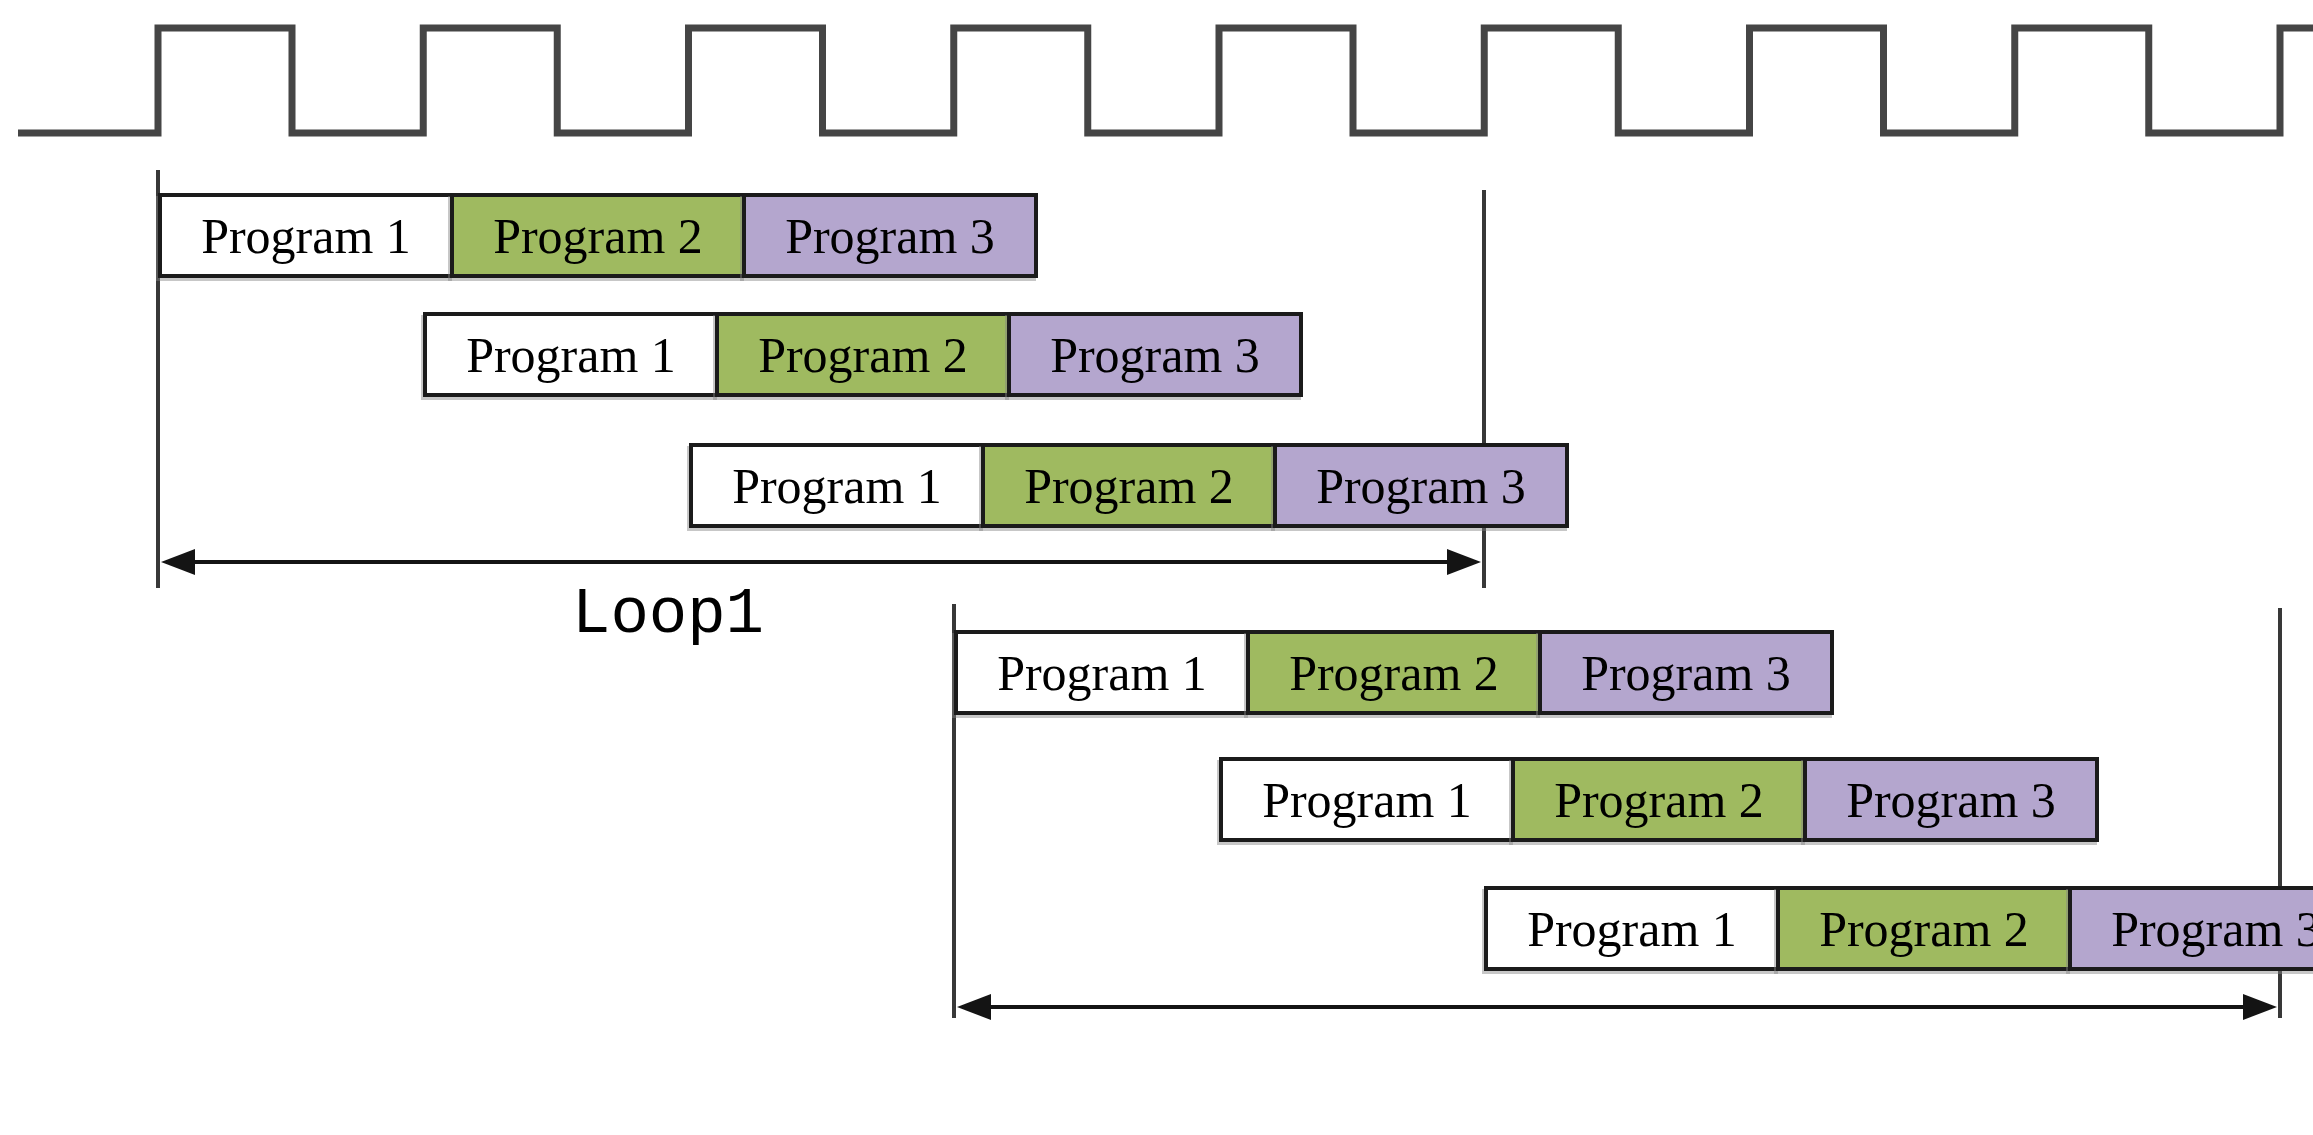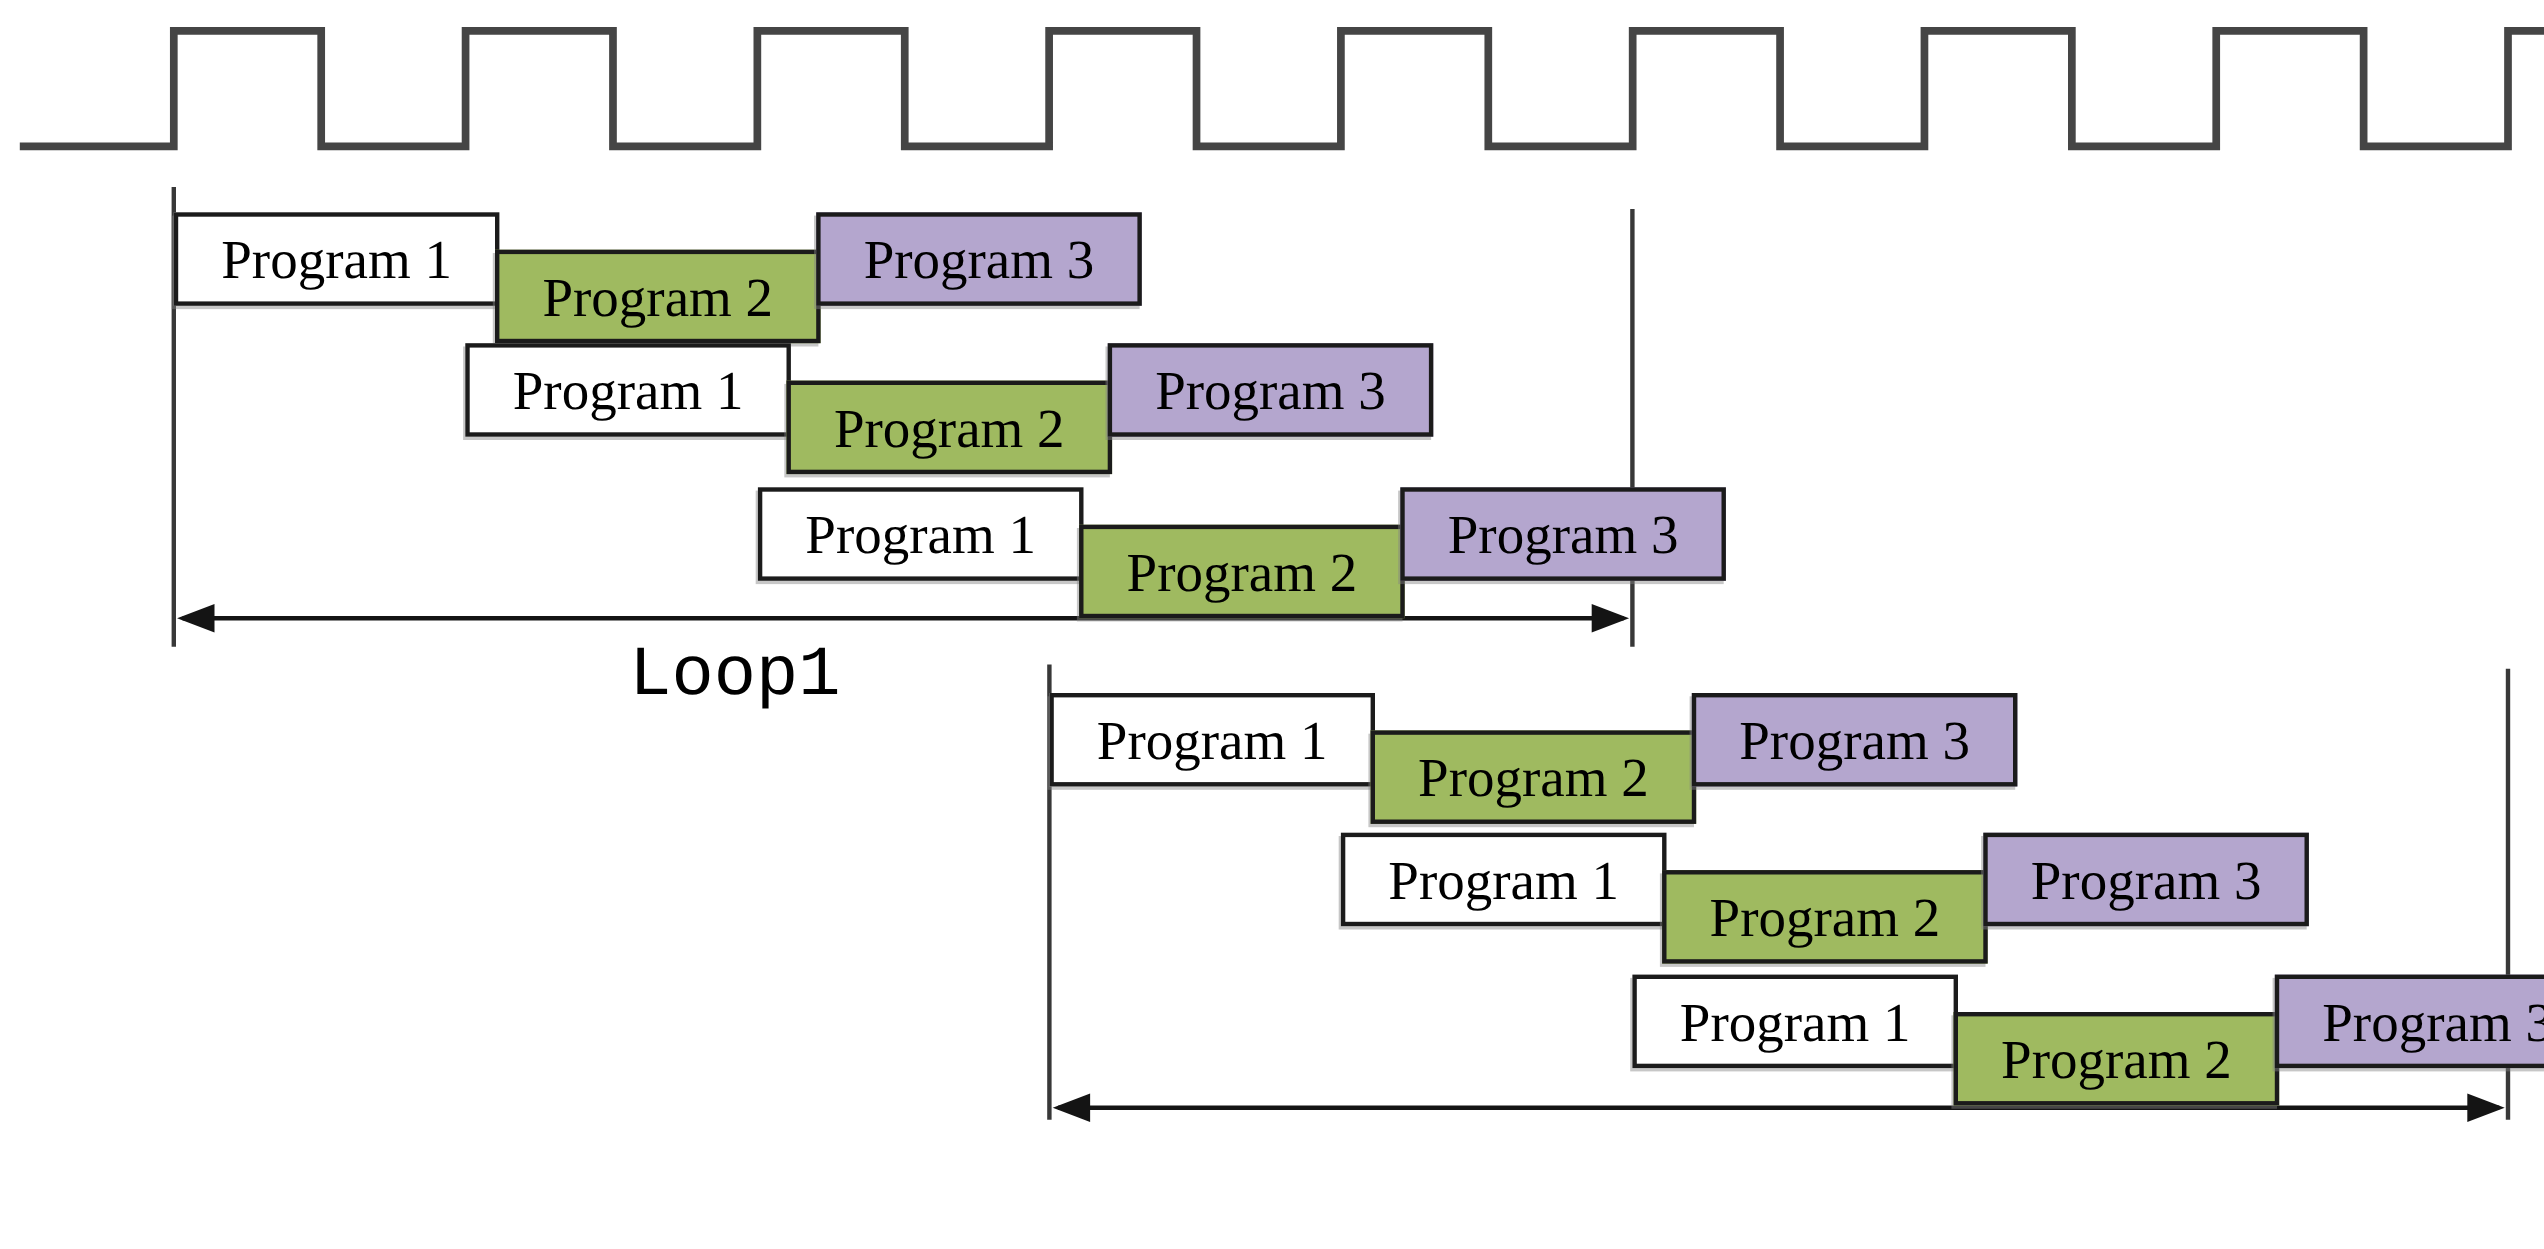--- a/index.html
+++ b/index.html
@@ -21,21 +21,21 @@
     width:296px;height:85px;
     border:4px solid var(--box_border,#1b1b1b);
     display:flex;align-items:center;justify-content:center;
     font-size:50px;line-height:1;
     color:var(--text_color,#000);
     white-space:nowrap;
     box-shadow:-2px 3px 0 rgba(130,130,130,0.45);
   }
   .program-box + .program-box{margin-left:-4px;}
   .fill-white{background:var(--box_white,#fff);}
-  .fill-green{background:var(--box_green,#9fba60);margin-top:34px;}
+  .fill-green{background:var(--box_green,#9fba60);}
   .fill-purple{background:var(--box_purple,#b4a6ce);}
   .loop-label{
     position:absolute;
     transform:translateX(-50%);
     font-size:64px;line-height:1;
     color:var(--text_color,#000);
     white-space:nowrap;
     font-family:Liberation Mono, monospace;
   }
 </style>

